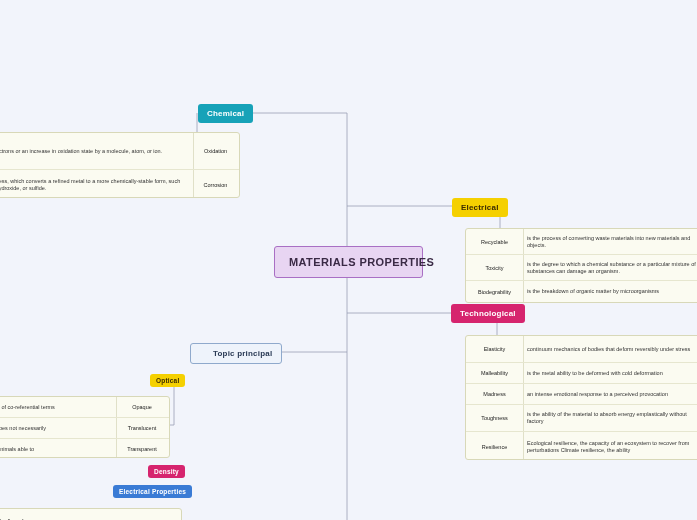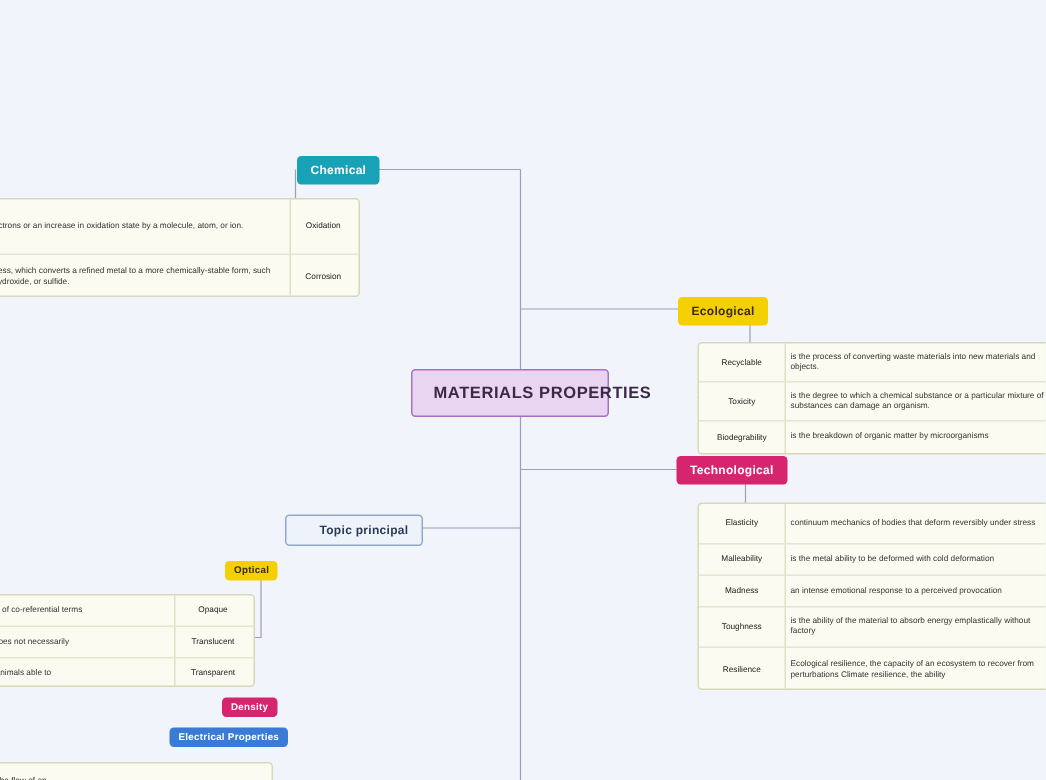--- a/index.html
+++ b/index.html
@@ -120,42 +120,42 @@
     <path d="M500,206 L500,265 L465,265" stroke="#9aa0b5" stroke-width="0.8" fill="none"></path>
 
     <path d="M347,313 L451,313" stroke="#9aa0b5" stroke-width="0.8" fill="none"></path>
     <path d="M497,313 L497,405 L465,405" stroke="#9aa0b5" stroke-width="0.8" fill="none"></path>
 
     <path d="M347,352 L257,352" stroke="#9aa0b5" stroke-width="0.8" fill="none"></path>
 
     <path d="M174,381 L174,425 L170,425" stroke="#9aa0b5" stroke-width="0.8" fill="none"></path>
   </svg>
 
-  <div class="node central" style="left:274px; top:246px; width:132px;">
+  <div class="node central" style="left:274px; top:246px; width:149px;">
     <span>MATERIALS PROPERTIES</span>
   </div>
 
   <div class="node cat" style="left:198px; top:104px; background:#17a2b8;">
     <span>Chemical</span>
   </div>
 
   <div class="leafbox" style="left:-40px; top:132px; width:280px; height:66px;">
     <div class="sep" style="left:232px;"></div>
     <div class="leafrow" style="height:37px;">
       <span class="leafdesc" style="width:232px; padding-right:6px;">the loss of electrons or an increase in oxidation state by a molecule, atom, or ion.</span>
       <span class="leafname" style="width:47px; text-align:center;">Oxidation</span>
     </div>
     <div class="leafrow" style="height:29px;">
       <span class="leafdesc" style="width:232px; padding-right:6px;">a natural process, which converts a refined metal to a more chemically-stable form, such as its oxide, hydroxide, or sulfide.</span>
       <span class="leafname" style="width:47px; text-align:center;">Corrosion</span>
     </div>
   </div>
 
   <div class="node cat" style="left:452px; top:198px; background:#f5d000; color:#3a2a00;">
-    <span>Ecological</span>
+    <span>Electrical</span>
   </div>
 
   <div class="leafbox" style="left:465px; top:228px; width:240px; height:75px;">
     <div class="sep" style="left:57px;"></div>
     <div class="leafrow" style="height:26px;">
       <span class="leafname" style="width:57px; text-align:center;">Recyclable</span>
       <span class="leafdesc">is the process of converting waste materials into new materials and objects.</span>
     </div>
     <div class="leafrow" style="height:26px;">
       <span class="leafname" style="width:57px; text-align:center;">Toxicity</span>

